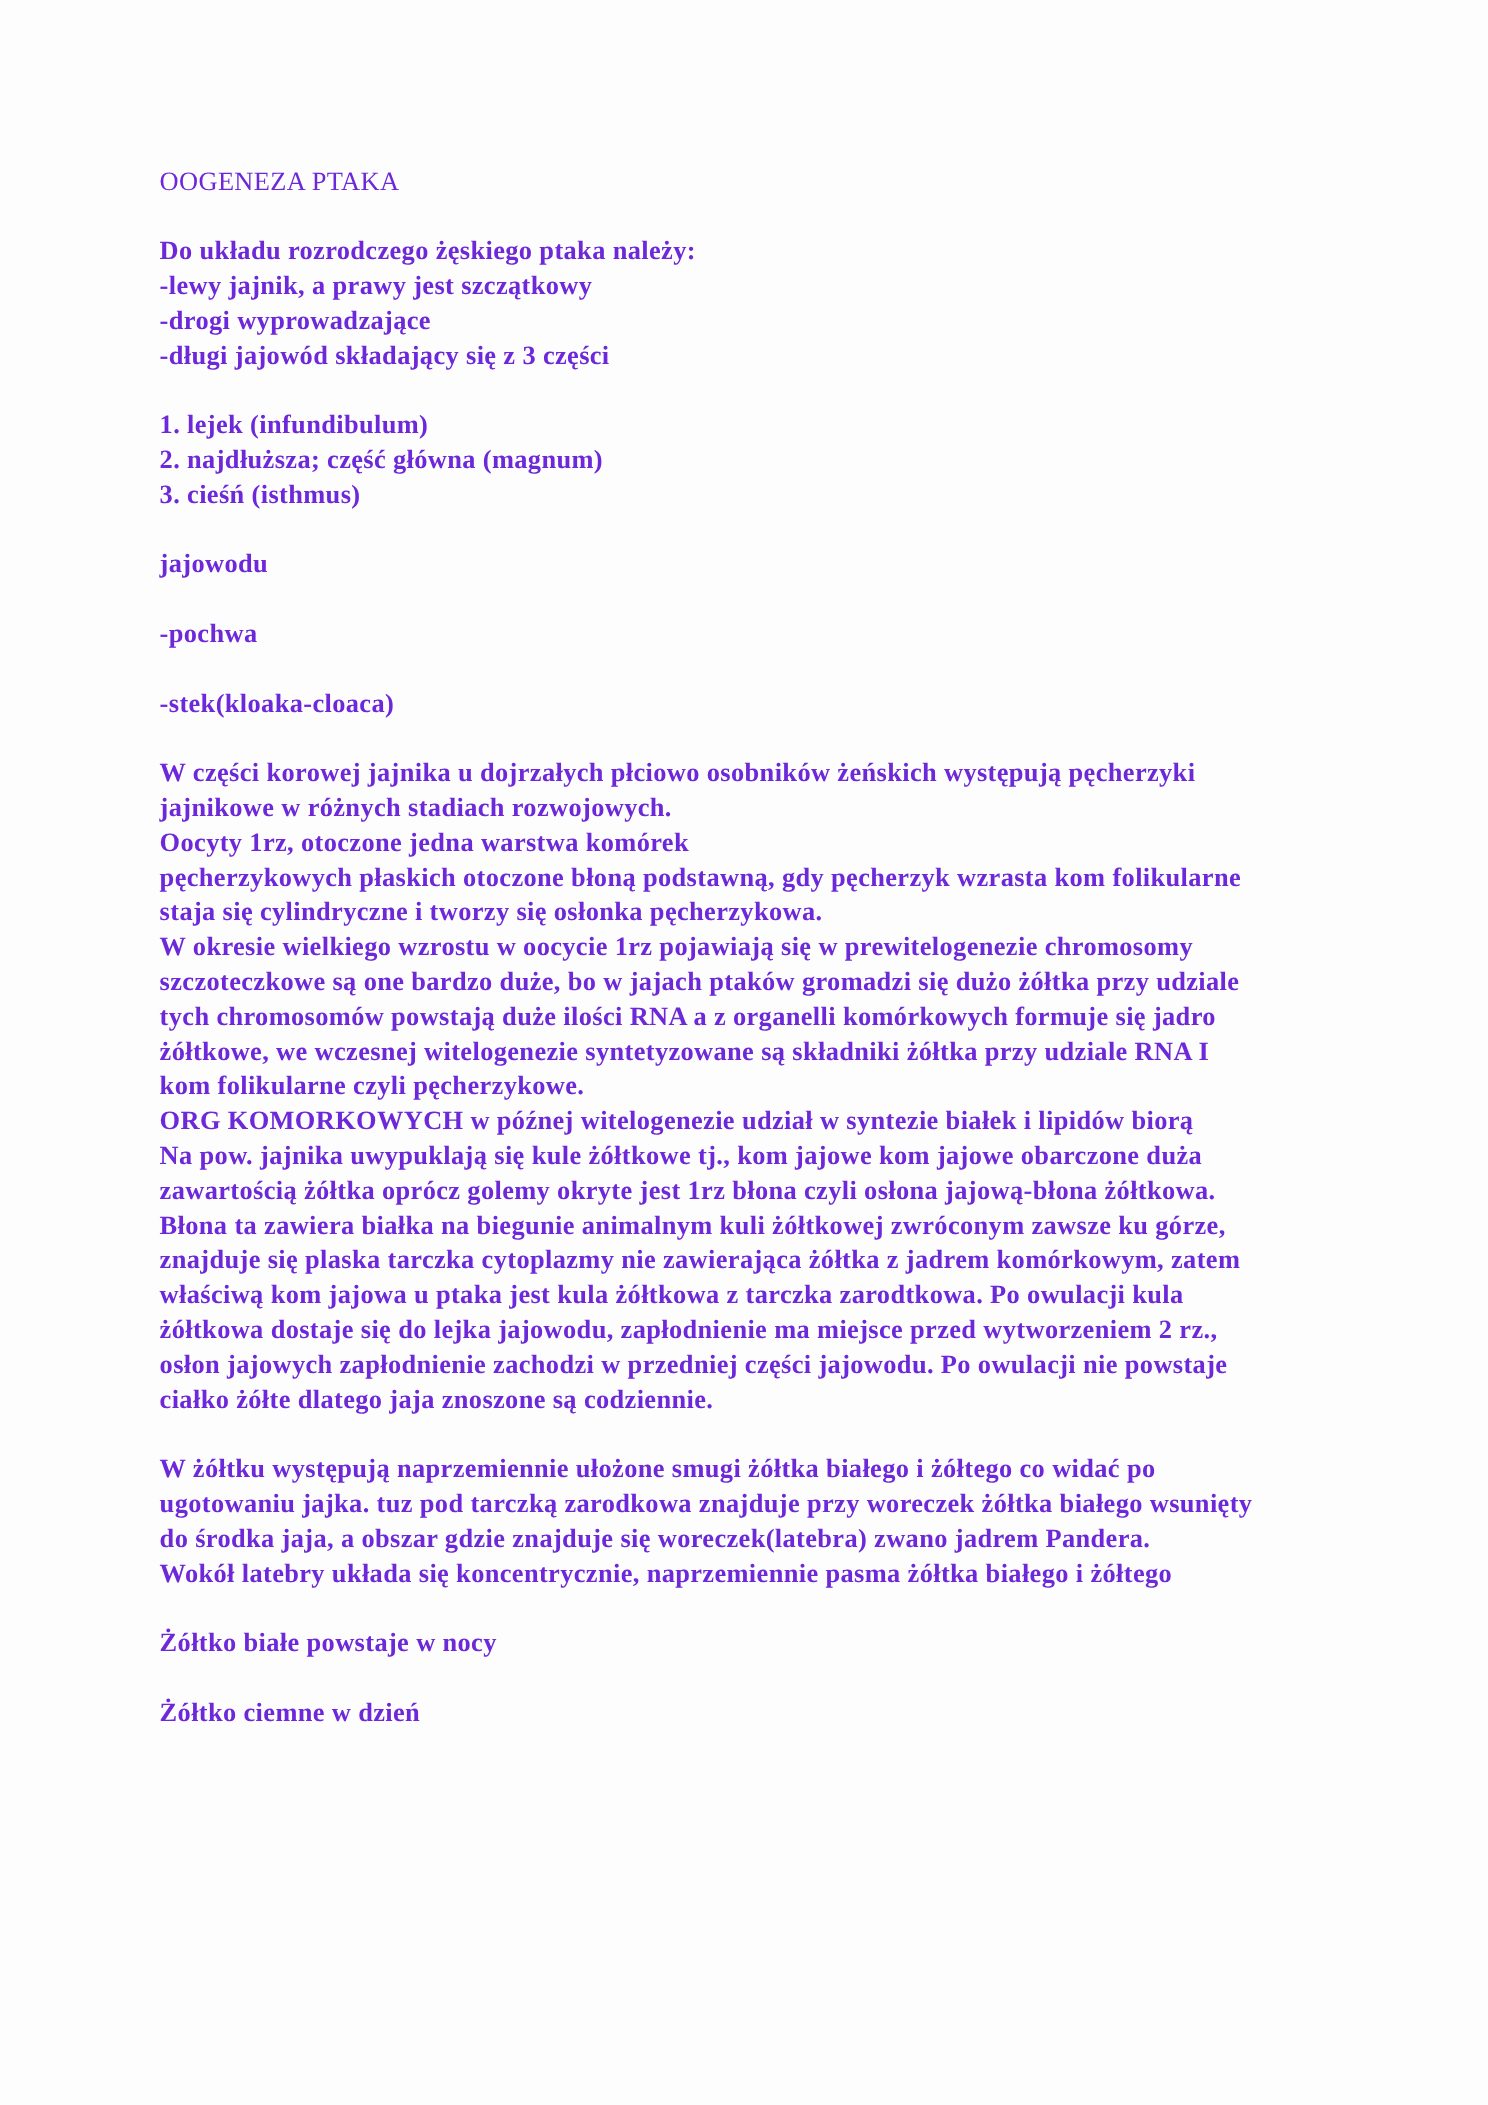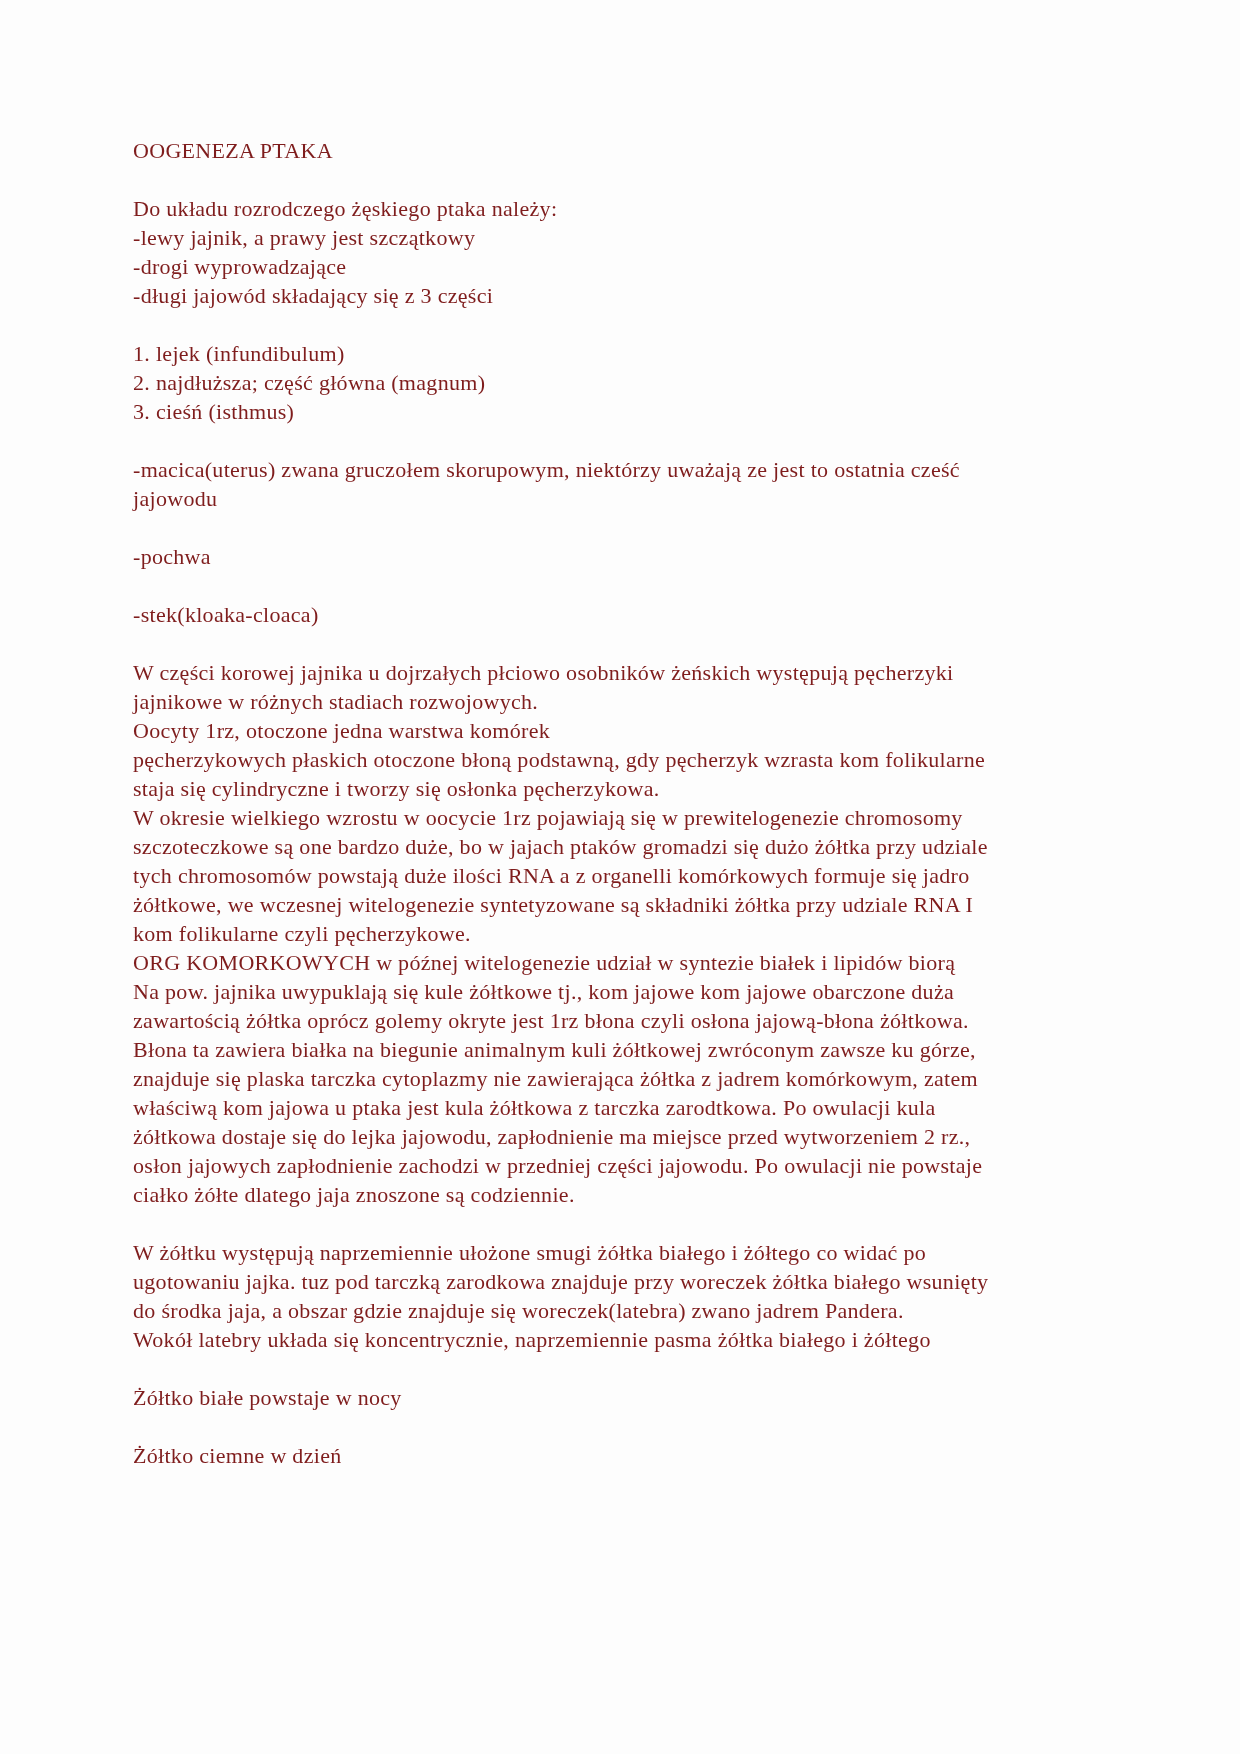--- a/index.html
+++ b/index.html
@@ -16,33 +16,34 @@
   }
   .content {
     position: absolute;
     left: 133px;
     top: 136px;
     width: 1010px;
     font-family: "Liberation Serif", serif;
     font-size: 22px;
     line-height: 29px;
     letter-spacing: 0.3px;
-    color: #7f1d1d;
+    color: #6d28d9;
   }
   .doc-title {
     font-size: 22px;
     line-height: 29px;
     font-weight: normal;
     margin: 0 0 29px 0;
   }
   .paragraph {
     margin: 0 0 29px 0;
   }
   .line {
     white-space: pre;
+    font-weight: bold;
   }
 </style>
 </head>
 <body>
 
 <div class="page">
   <div class="content">
     <h1 class="doc-title">OOGENEZA PTAKA</h1>
     <div>
         <div class="paragraph">
@@ -50,21 +51,20 @@
           <div class="line">-lewy jajnik, a prawy jest szczątkowy</div>
           <div class="line">-drogi wyprowadzające</div>
           <div class="line">-długi jajowód składający się z 3 części</div>
         </div>
         <div class="paragraph">
           <div class="line">1. lejek (infundibulum)</div>
           <div class="line">2. najdłuższa; część główna (magnum)</div>
           <div class="line">3. cieśń (isthmus)</div>
         </div>
         <div class="paragraph">
-          <div class="line">-macica(uterus) zwana gruczołem skorupowym, niektórzy uważają ze jest to ostatnia cześć</div>
           <div class="line">jajowodu</div>
         </div>
         <div class="paragraph">
           <div class="line">-pochwa</div>
         </div>
         <div class="paragraph">
           <div class="line">-stek(kloaka-cloaca)</div>
         </div>
         <div class="paragraph">
           <div class="line">W części korowej jajnika u dojrzałych płciowo osobników żeńskich występują pęcherzyki</div>

